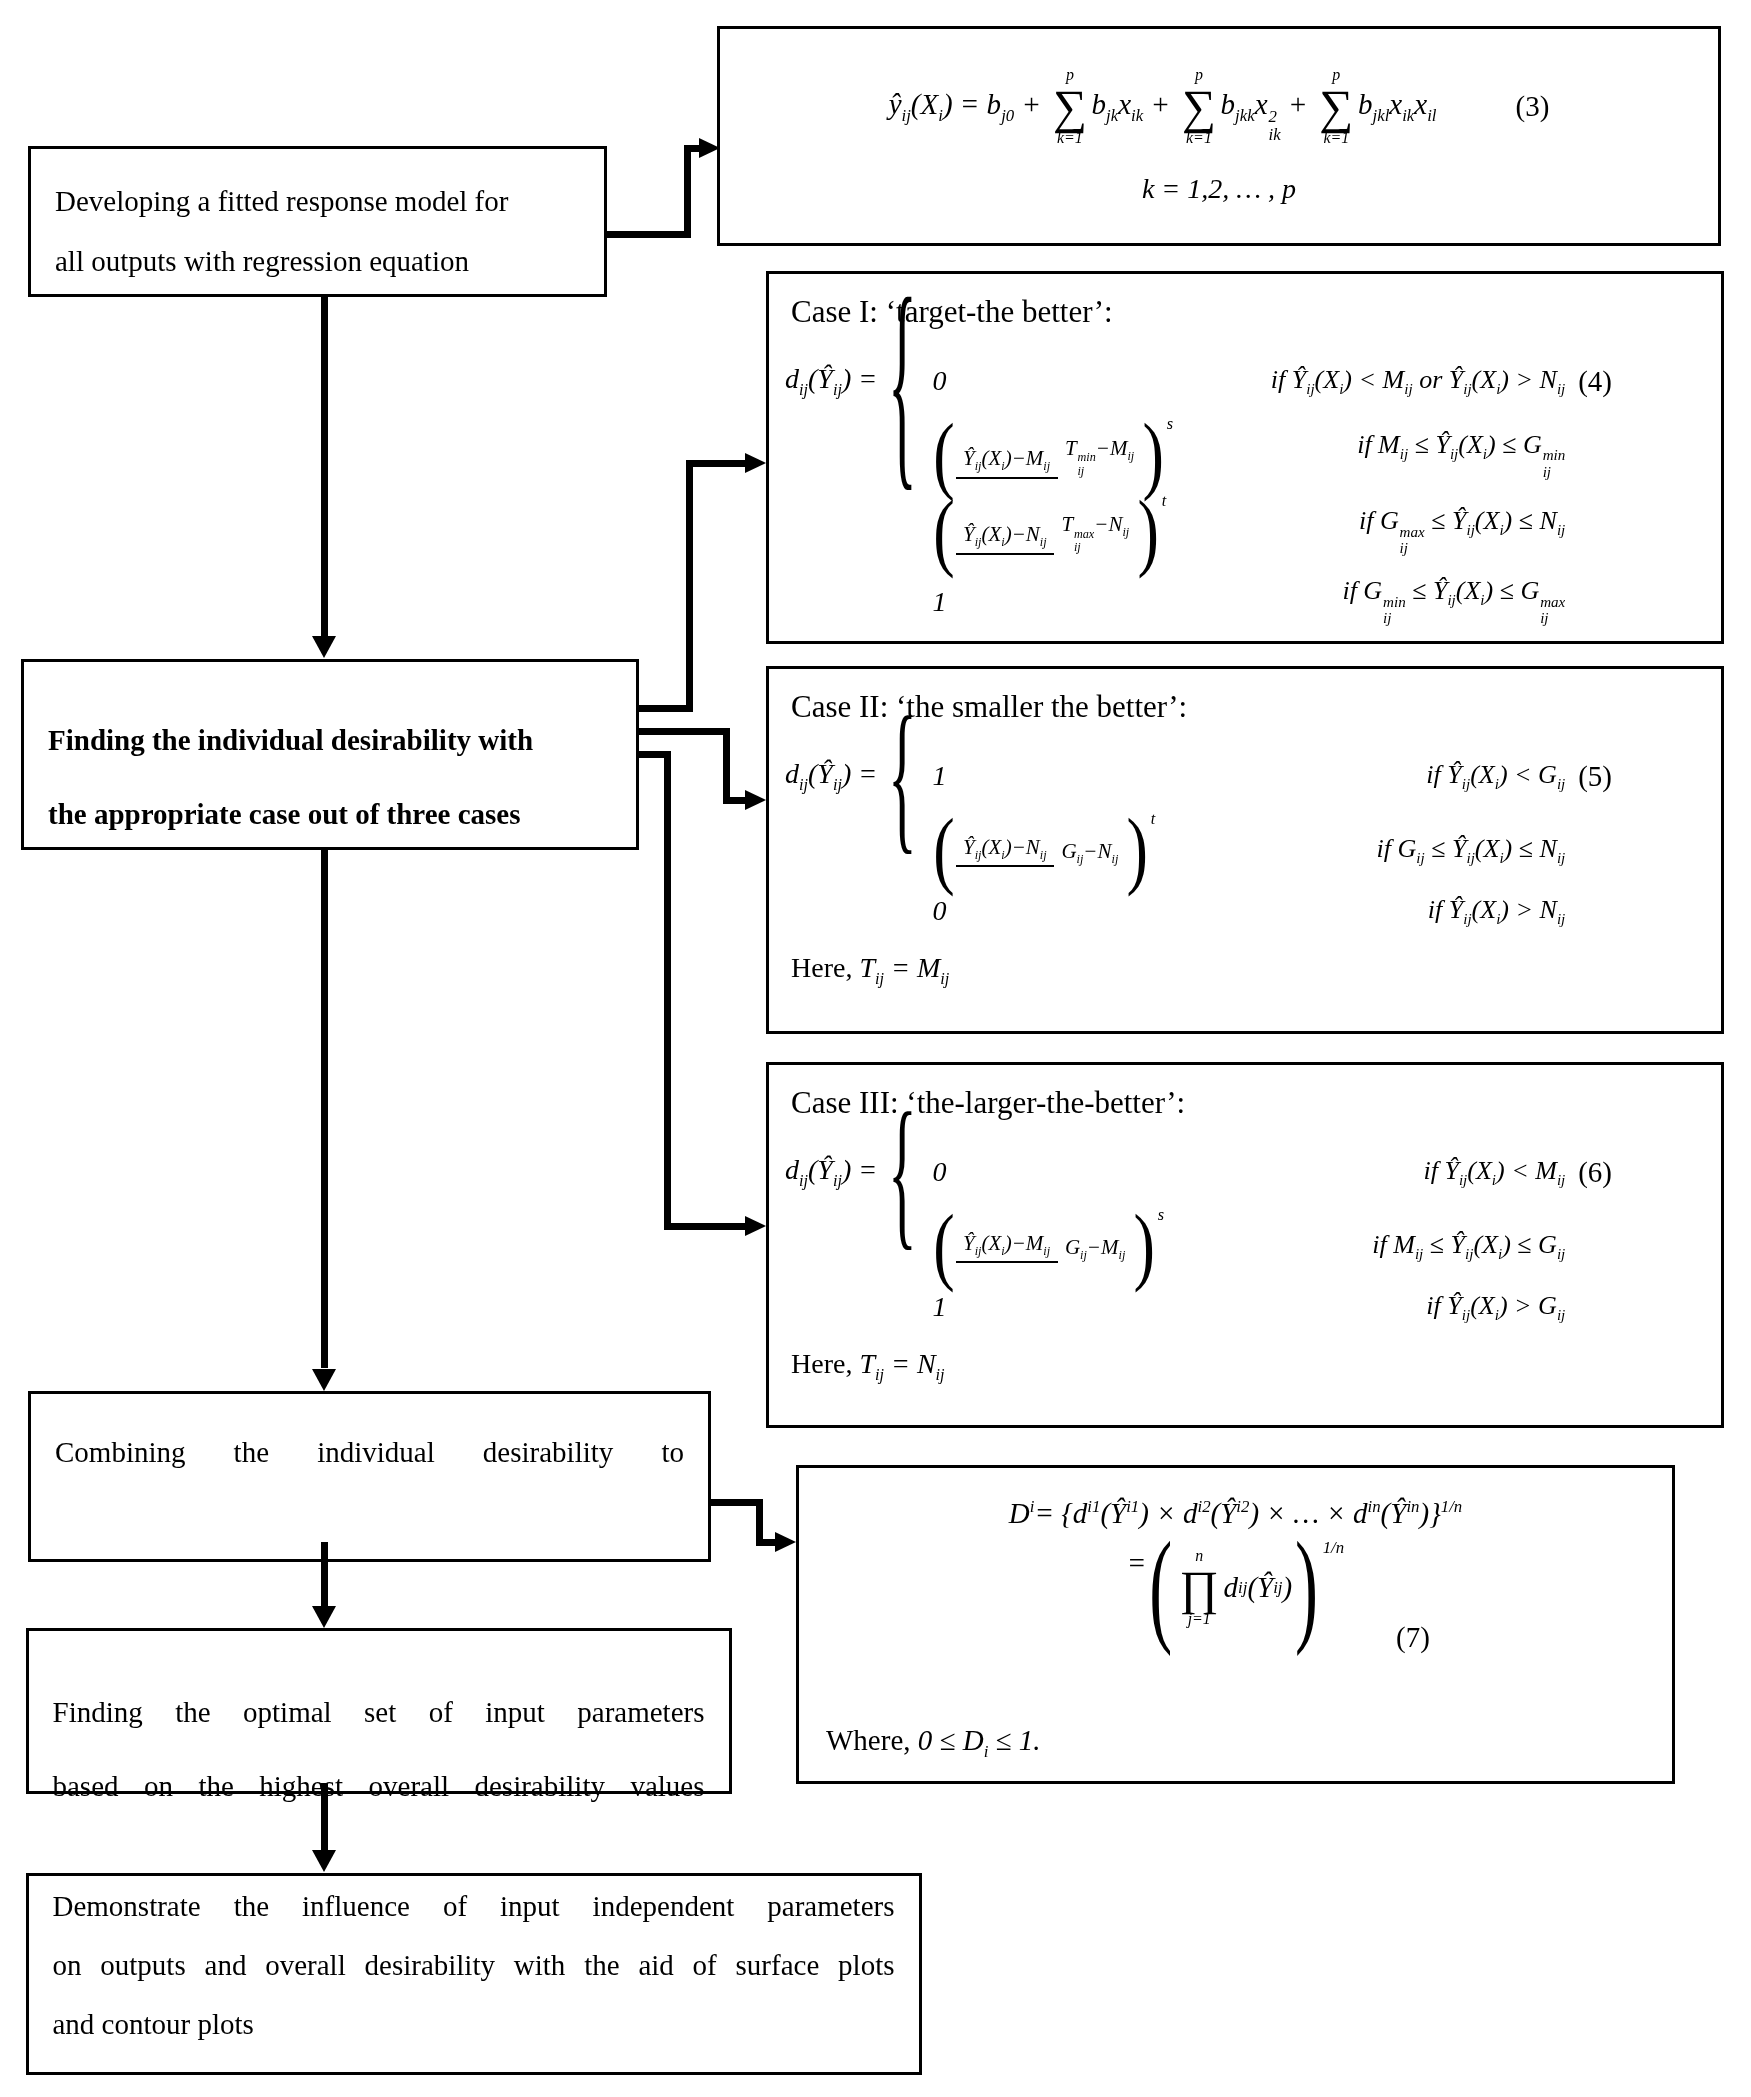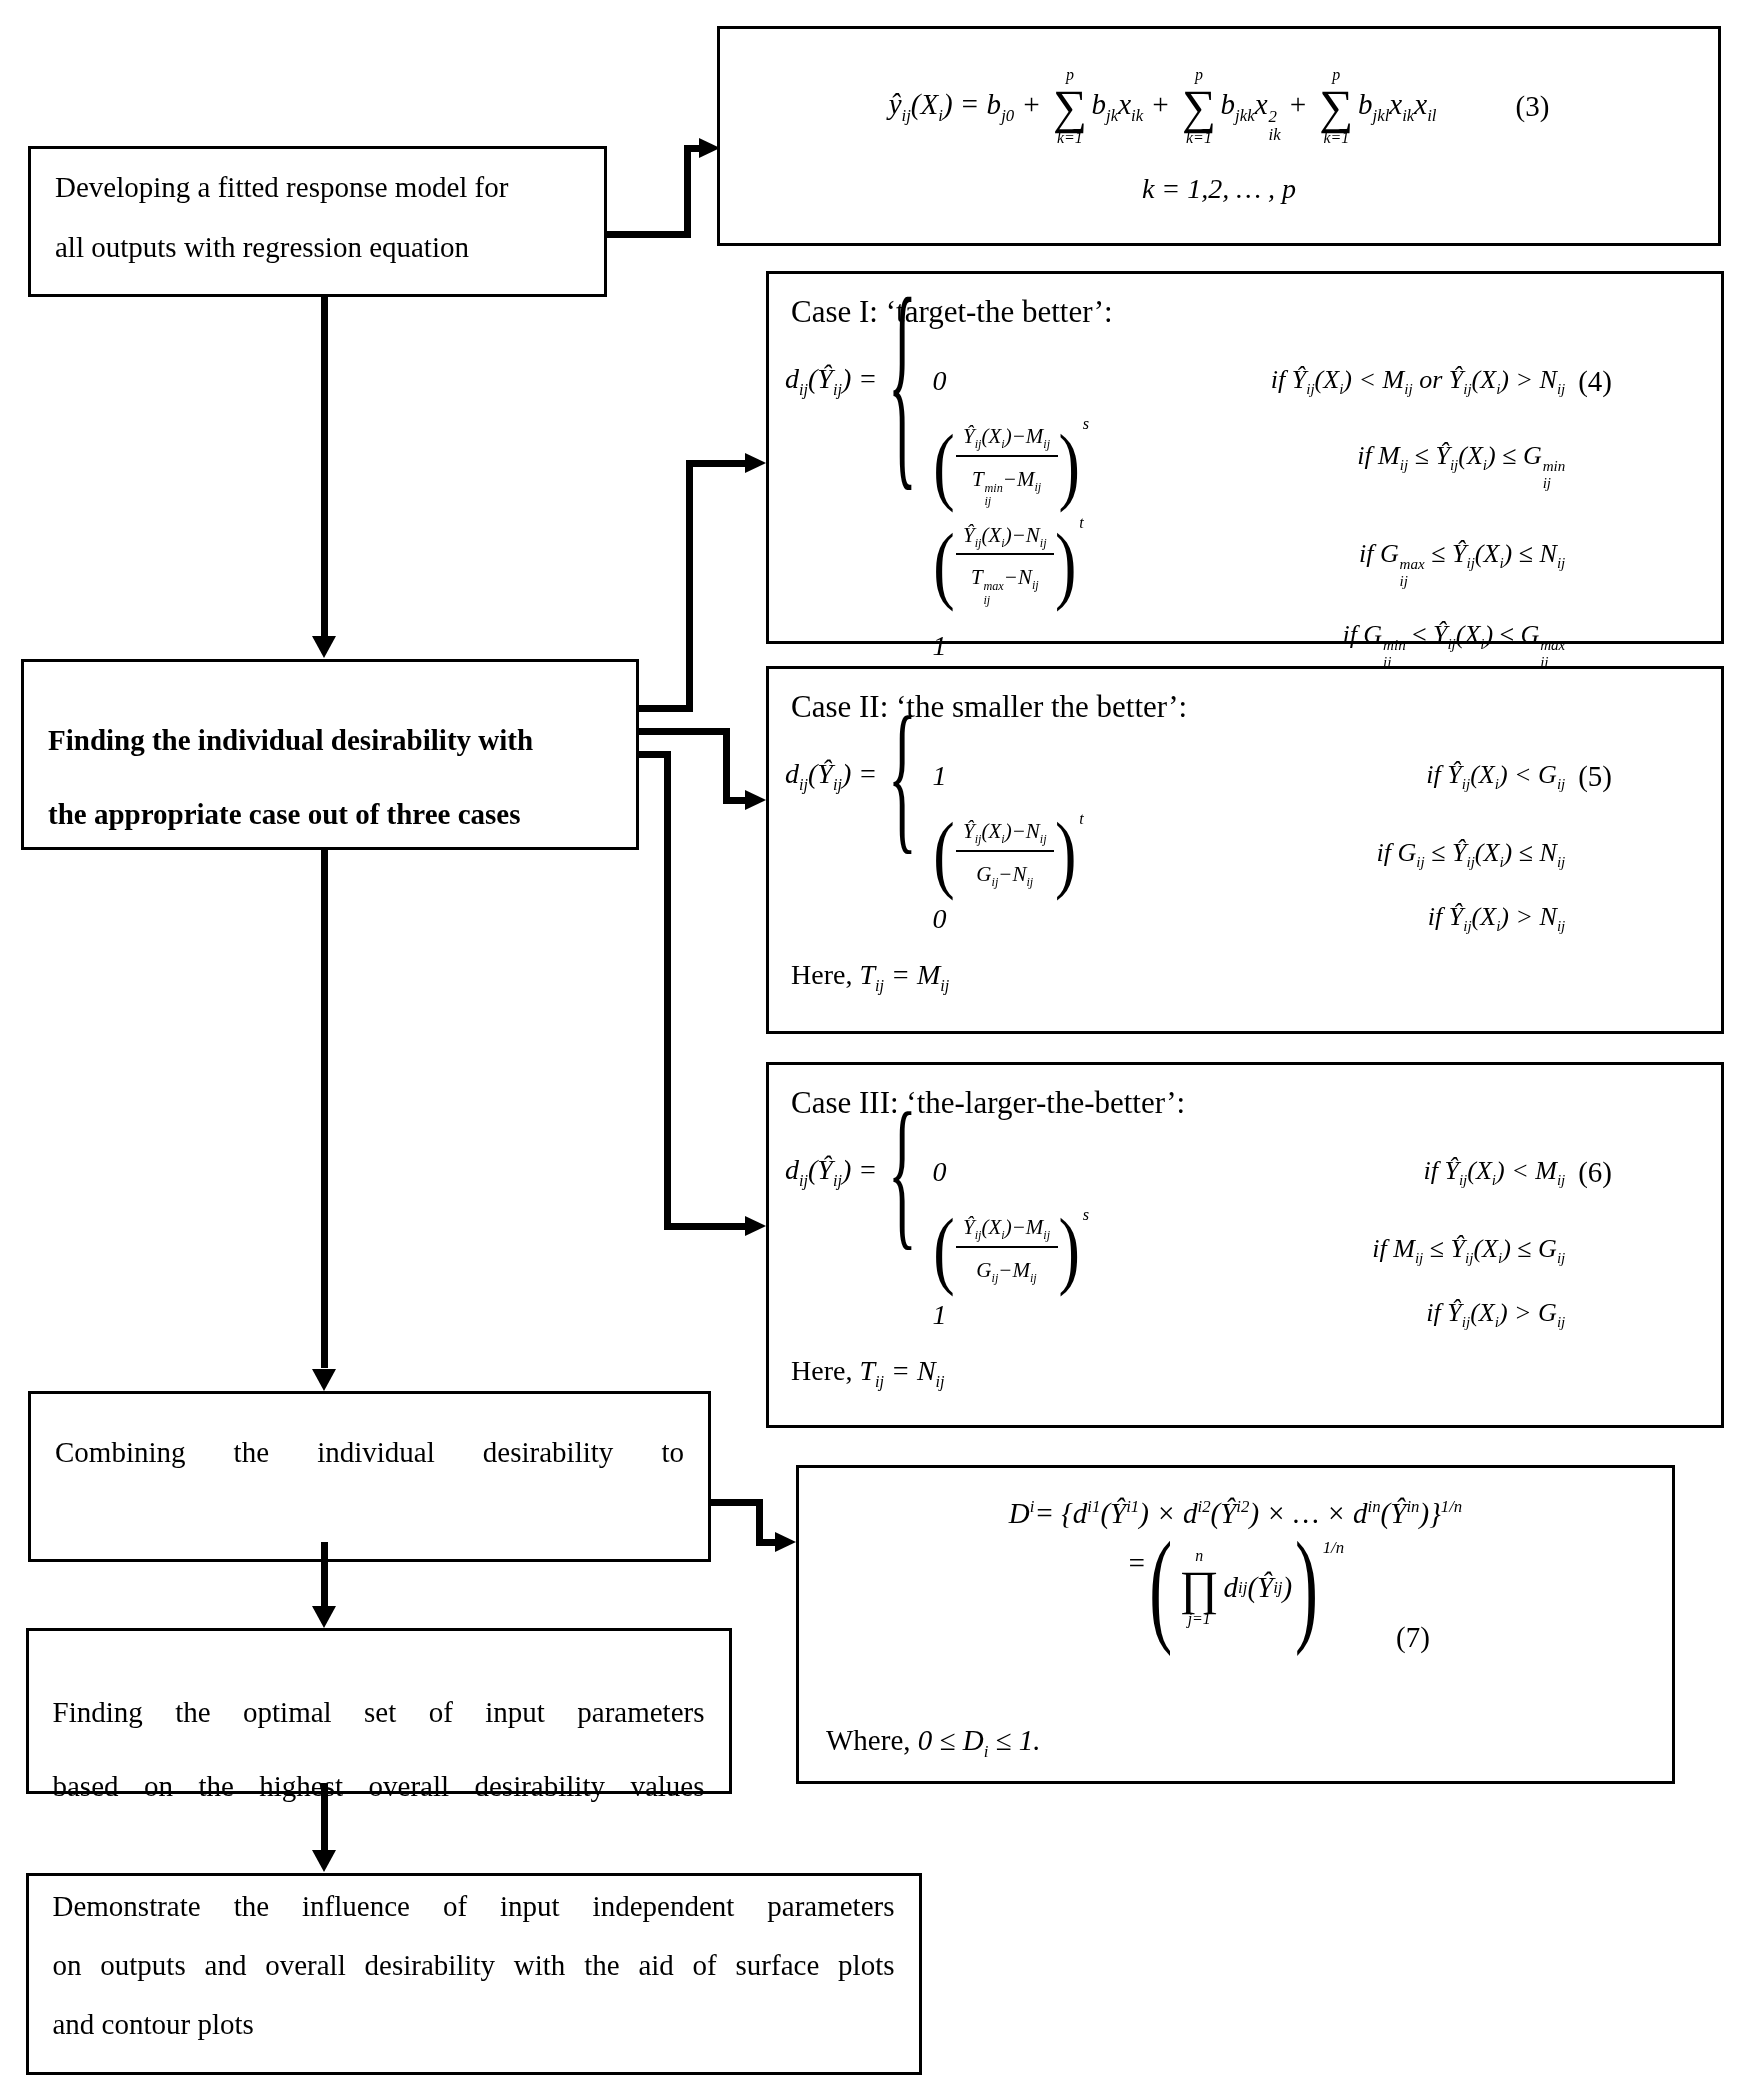--- a/index.html
+++ b/index.html
@@ -5,21 +5,21 @@
   html,body{margin:0;padding:0;background:#fff;}
   #page{position:relative;width:1751px;height:2097px;background:#fff;
         font-family:"Liberation Serif","DejaVu Serif",serif;color:#000;}
 
   
   .fbox{position:absolute;box-sizing:border-box;border:3.7px solid #000;background:#fff;}
   .tbox{font-size:29px;line-height:60px;padding:14px 24px;text-align:left;}
   .tline{white-space:nowrap;}
   .spread{text-align:justify;text-align-last:justify;white-space:normal;}
 
-  #box-develop{left:28px;top:146px;width:579px;height:151px;padding-top:8px;}
+  #box-develop{left:28px;top:146px;width:579px;height:151px;padding-top:22px;}
   #box-individual{left:21px;top:659px;width:618px;height:191px;padding-top:41px;line-height:74px;font-weight:bold;}
   #box-combine{left:28px;top:1391px;width:683px;height:171px;padding-top:21px;line-height:74px;}
   #box-optimal{left:25.5px;top:1628px;width:706px;height:166px;padding-top:44px;line-height:74px;}
   #box-demonstrate{left:25.5px;top:1873px;width:896px;height:202px;padding-top:1px;line-height:59px;}
 
   #box-eq3{left:717px;top:25.5px;width:1004px;height:220px;}
   #box-case1{left:766px;top:271px;width:958px;height:373px;}
   #box-case2{left:766px;top:666px;width:958px;height:368px;}
   #box-case3{left:766px;top:1062px;width:958px;height:366px;}
   #box-eq7{left:796px;top:1465px;width:879px;height:319px;}
@@ -27,22 +27,22 @@
   
   .math{font-style:italic;white-space:nowrap;}
   .math sub,.math sup{font-size:0.58em;}
   .eqnum{font-style:normal;}
   .roman{font-style:normal;text-align:center;}
 
   .supsub{display:inline-flex;flex-direction:column;line-height:1;font-size:0.58em;
           vertical-align:-0.5em;text-align:left;margin-left:0.9px;}
   .ss-t,.ss-b{display:block;height:1.1em;}
 
-  .frac{display:inline-flex;flex-direction:column;align-items:center;vertical-align:middle;
-        line-height:1.15;font-size:0.75em;gap:6px;}
+  .frac{display:inline-flex;flex-direction:row;align-items:flex-end;vertical-align:middle;
+        line-height:1.15;font-size:0.75em;}
   .fnum{padding:0.9px 7.4px 3.7px;border-bottom:2.3px solid #000;}
   .fden{padding:3.7px 7.4px 0.9px;}
 
   .bigwrap{display:inline-flex;align-items:center;vertical-align:middle;}
   .bigparen{display:inline-block;font-style:normal;font-size:2.3em;font-weight:400;
             transform:scaleY(1.35);line-height:1;margin:0 0.9px;}
   .bigexp{align-self:flex-start;font-size:0.55em;margin-top:-0.5em;margin-left:1.9px;}
 
   .bigop{display:inline-flex;flex-direction:column;align-items:center;vertical-align:middle;
          line-height:1;margin:0 4.6px;}

